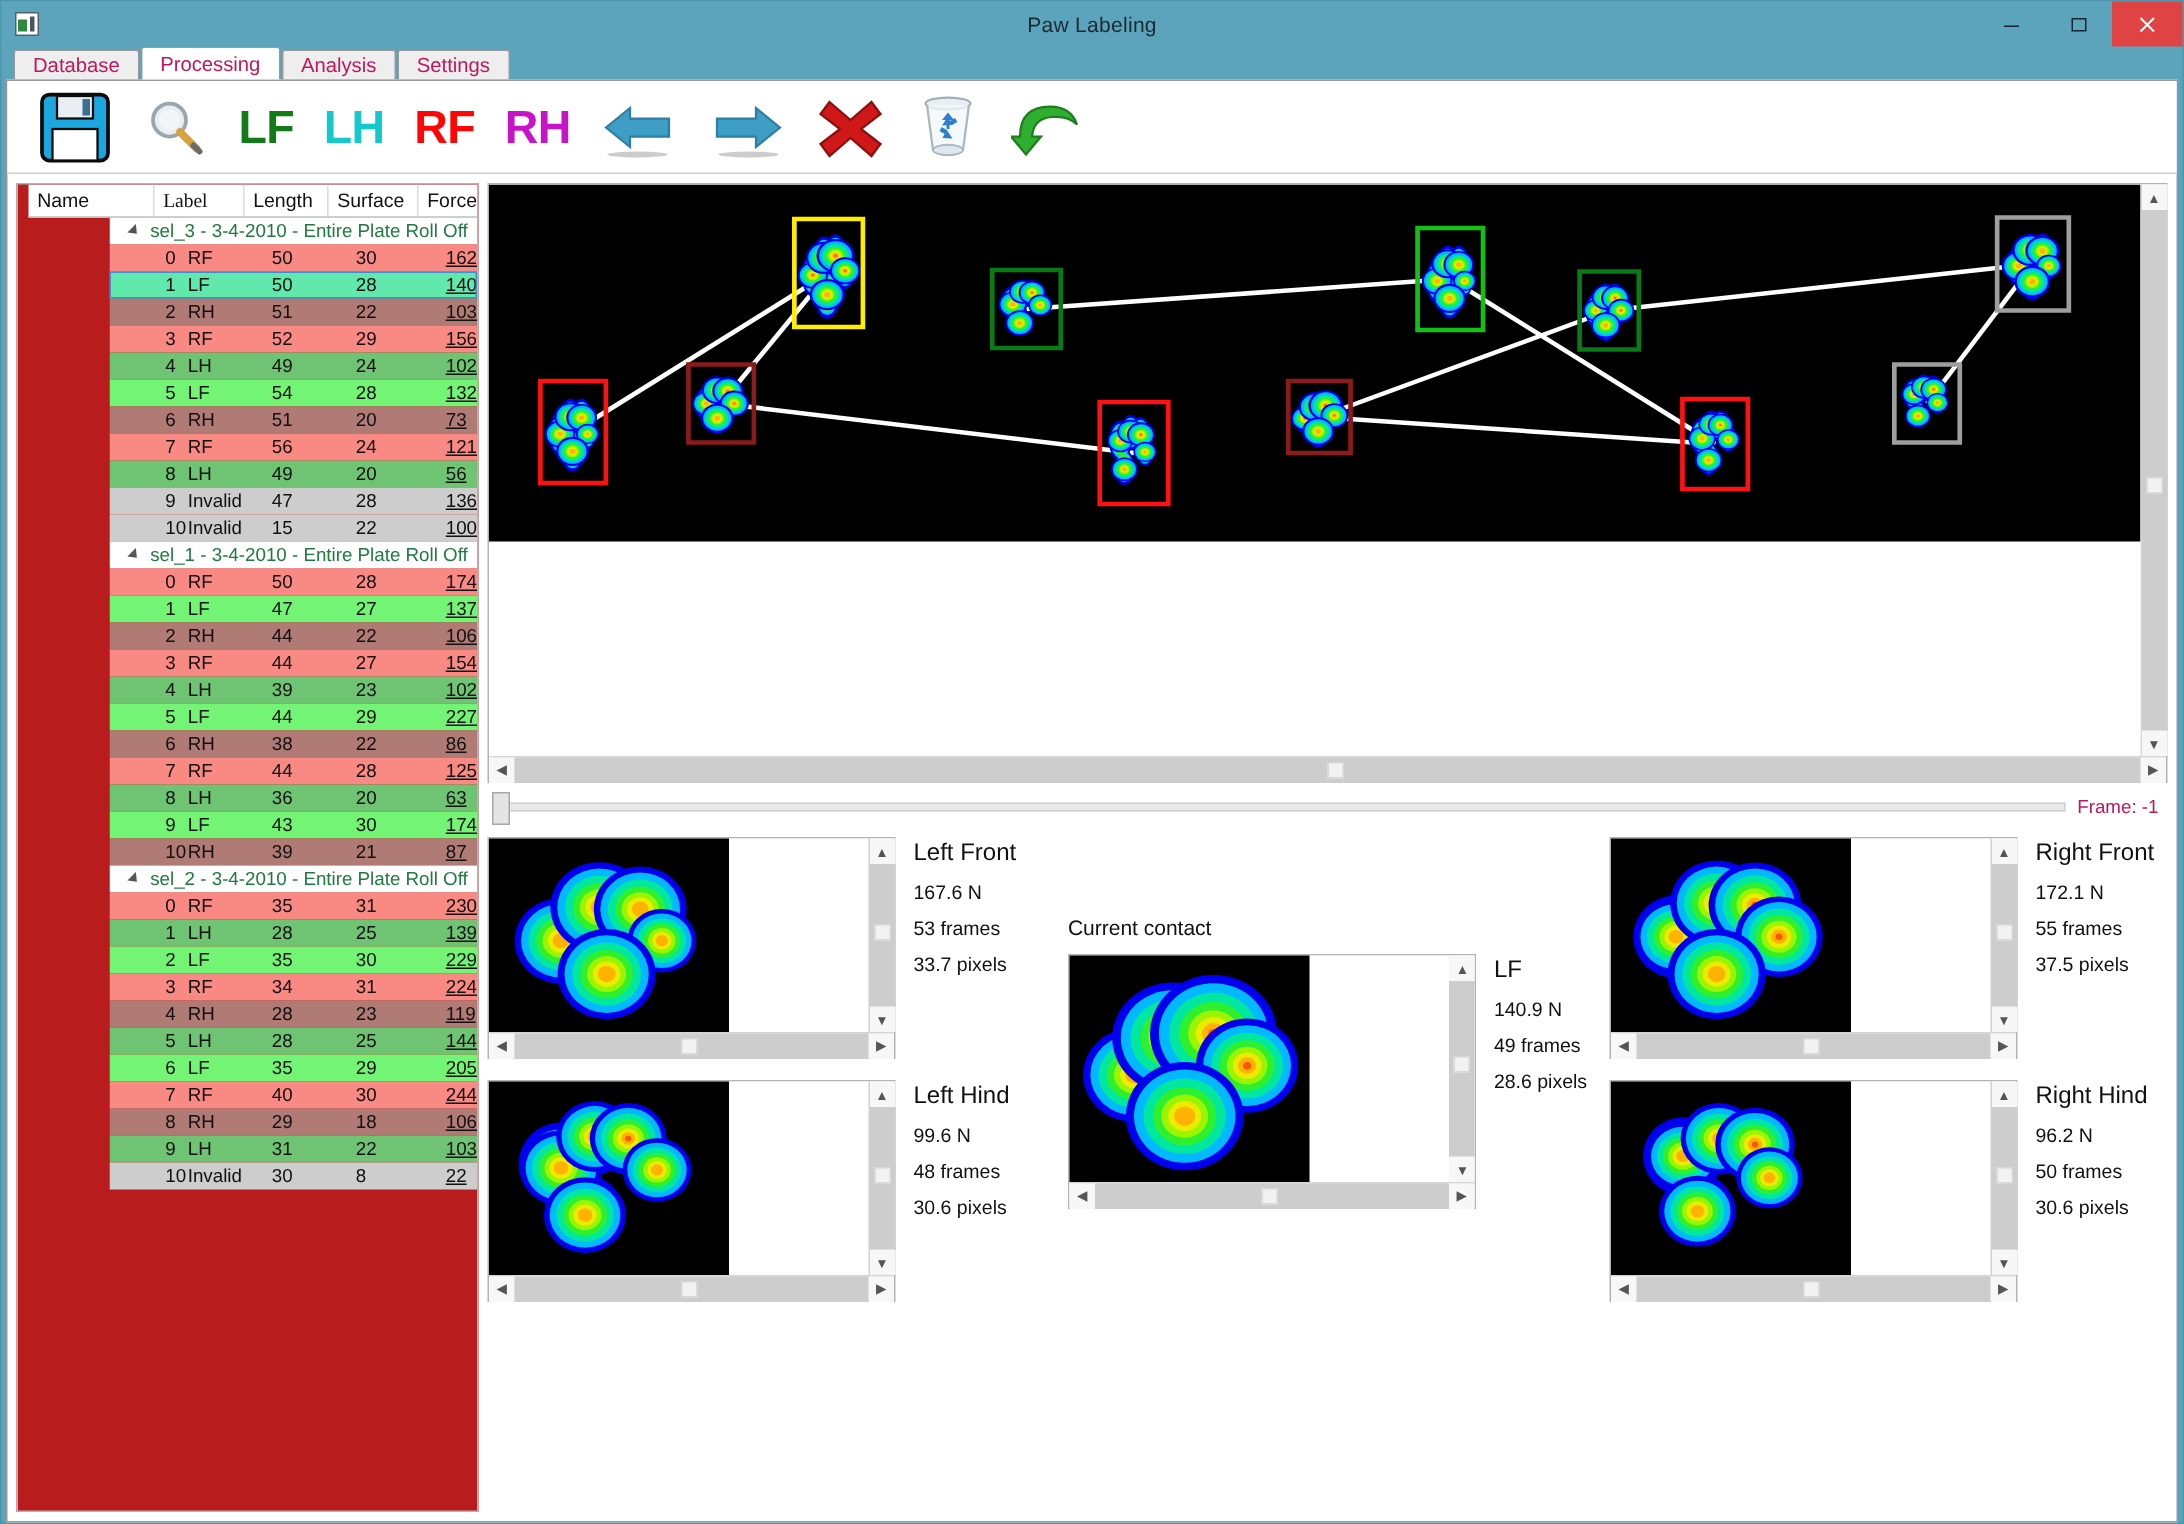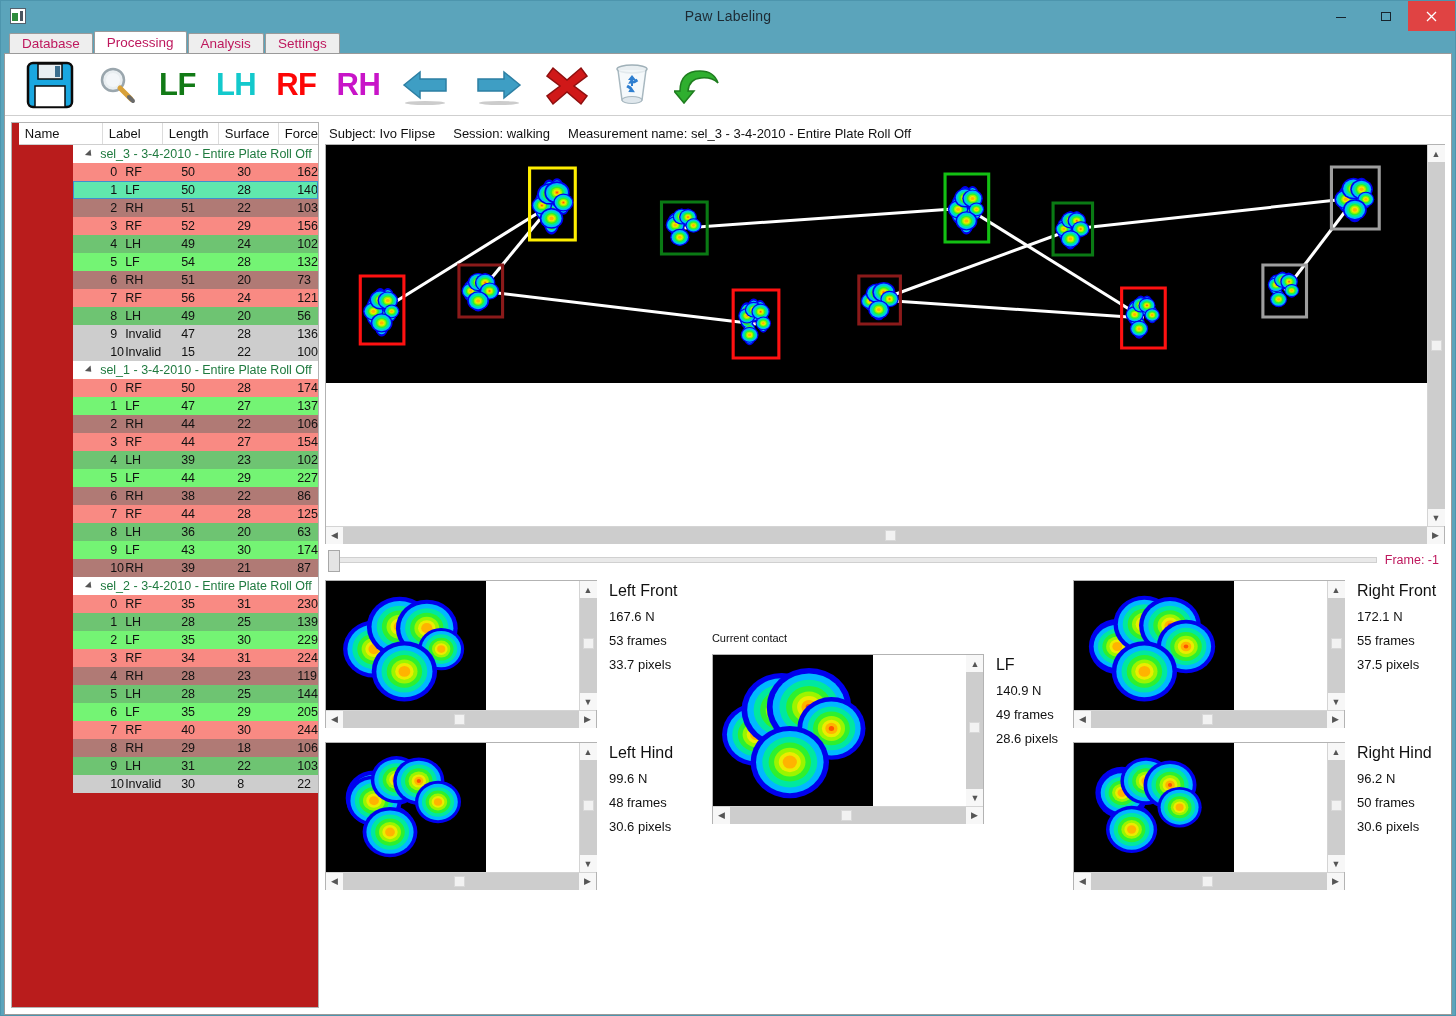--- a/index.html
+++ b/index.html
@@ -105,21 +105,21 @@
   .thead {
     display: flex; height: 22px; flex: 0 0 22px;
     background: #fff; border-bottom: 1px solid #cfcfcf;
     font-size: 13px; color: #111;
   }
   .thead > div {
     display: flex; align-items: center; padding-left: 6px;
     border-right: 1px solid #dcdcdc;
   }
   .col-name { width: 84px; }
-  .col-label { width: 60px; }
+  .col-label { width: 60px; font-family: Liberation Serif, serif; }
   .col-length { width: 56px; }
   .col-surface { width: 60px; }
   .col-force { flex: 1 1 auto; border-right: none !important; }
   .tbody { flex: 1 1 auto; overflow: hidden; }
   .group-row {
     display: flex; align-items: center; height: 18px;
     font-size: 12.5px; color: #1f7a3f; padding-left: 14px;
     background: #fff;
   }
   .tri {
@@ -127,21 +127,21 @@
     border-left: 5px solid #555;
     border-top: 4px solid transparent;
     border-bottom: 4px solid transparent;
     transform: rotate(45deg);
   }
   .row { display: flex; height: 18px; font-size: 12.5px; color: #111; }
   .row .idx { width: 52px; padding-left: 37px; }
   .row .lab { width: 56px; }
   .row .len { width: 56px; }
   .row .sur { width: 60px; }
-  .row .frc { flex: 1 1 auto; }
+  .row .frc { flex: 1 1 auto; text-decoration: underline; }
   .row > div { display: flex; align-items: center; }
   .r-RF { background: #f98a83; }
   .r-LF { background: #74f474; }
   .r-RH { background: #b07a75; }
   .r-LH { background: #6ec472; }
   .r-Invalid { background: #cdcdcd; }
   .row.selected { background: #60e8ad; outline: 1px solid #3f8fd0; outline-offset: -1px; }
   
   .rightpanel { flex: 1 1 auto; display: flex; flex-direction: column; min-width: 0; }
   .infobar {
@@ -201,21 +201,21 @@
   .cbox {
     width: 272px; height: 148px; border: 1px solid #b3b3b3;
     background: #fff; display: flex; flex-direction: column;
   }
   .cbox.big { width: 272px; height: 170px; }
   .cbox-inner { flex: 1 1 auto; display: flex; min-height: 0; }
   .cimg { width: 160px; background: #000; position: relative; overflow: hidden; flex: 0 0 160px; }
   .cpad { flex: 1 1 auto; background: #fff; }
   .cmeta { display: flex; flex-direction: column; gap: 9px; font-size: 13px; color: #111; padding-top: 2px; }
   .cmeta .ttl { font-size: 16px; }
-  .section-title { font-size: 11px; color: #111; margin-bottom: 10px; align-self: flex-start; }
+  .section-title { font-size: 14px; color: #111; margin-bottom: 10px; align-self: flex-start; }
   .center-wrap { display: flex; flex-direction: column; }
   
   .statusbar {
     flex: 0 0 26px; height: 26px; margin: 2px 3px 3px 3px;
     background: #f0f0f0; border: 1px solid #bcbcbc;
     display: flex; align-items: center; padding-left: 8px;
     font-size: 12.5px; color: #111;
   }
 </style>
 </head>
@@ -568,25 +568,20 @@
               <div class="lab">Invalid</div>
               <div class="len">30</div>
               <div class="sur">8</div>
               <div class="frc">22</div>
             </div>
           </div>
       </div>
 
       <div class="rightpanel">
 
-        <div class="infobar">
-          <span>Subject: Ivo Flipse</span>
-          <span>Session: walking</span>
-          <span>Measurement name: sel_3 - 3-4-2010 - Entire Plate Roll Off</span>
-        </div>
 
         <div class="plotwrap">
           <div class="plotinner">
             <div class="plotcanvas">
               <div class="plotblack"></div>
               <svg id="plot-svg" width="100%" height="238" viewBox="0 0 1060 238" preserveAspectRatio="none" style="position:absolute;left:0;top:0;">
                   <line x1="54" y1="165" x2="218" y2="59" stroke="#ffffff" stroke-width="3"></line>
                   <line x1="149" y1="146" x2="218" y2="59" stroke="#ffffff" stroke-width="3"></line>
                   <line x1="149" y1="146" x2="414" y2="179" stroke="#ffffff" stroke-width="3"></line>
                   <line x1="345" y1="83" x2="617" y2="63" stroke="#ffffff" stroke-width="3"></line>

